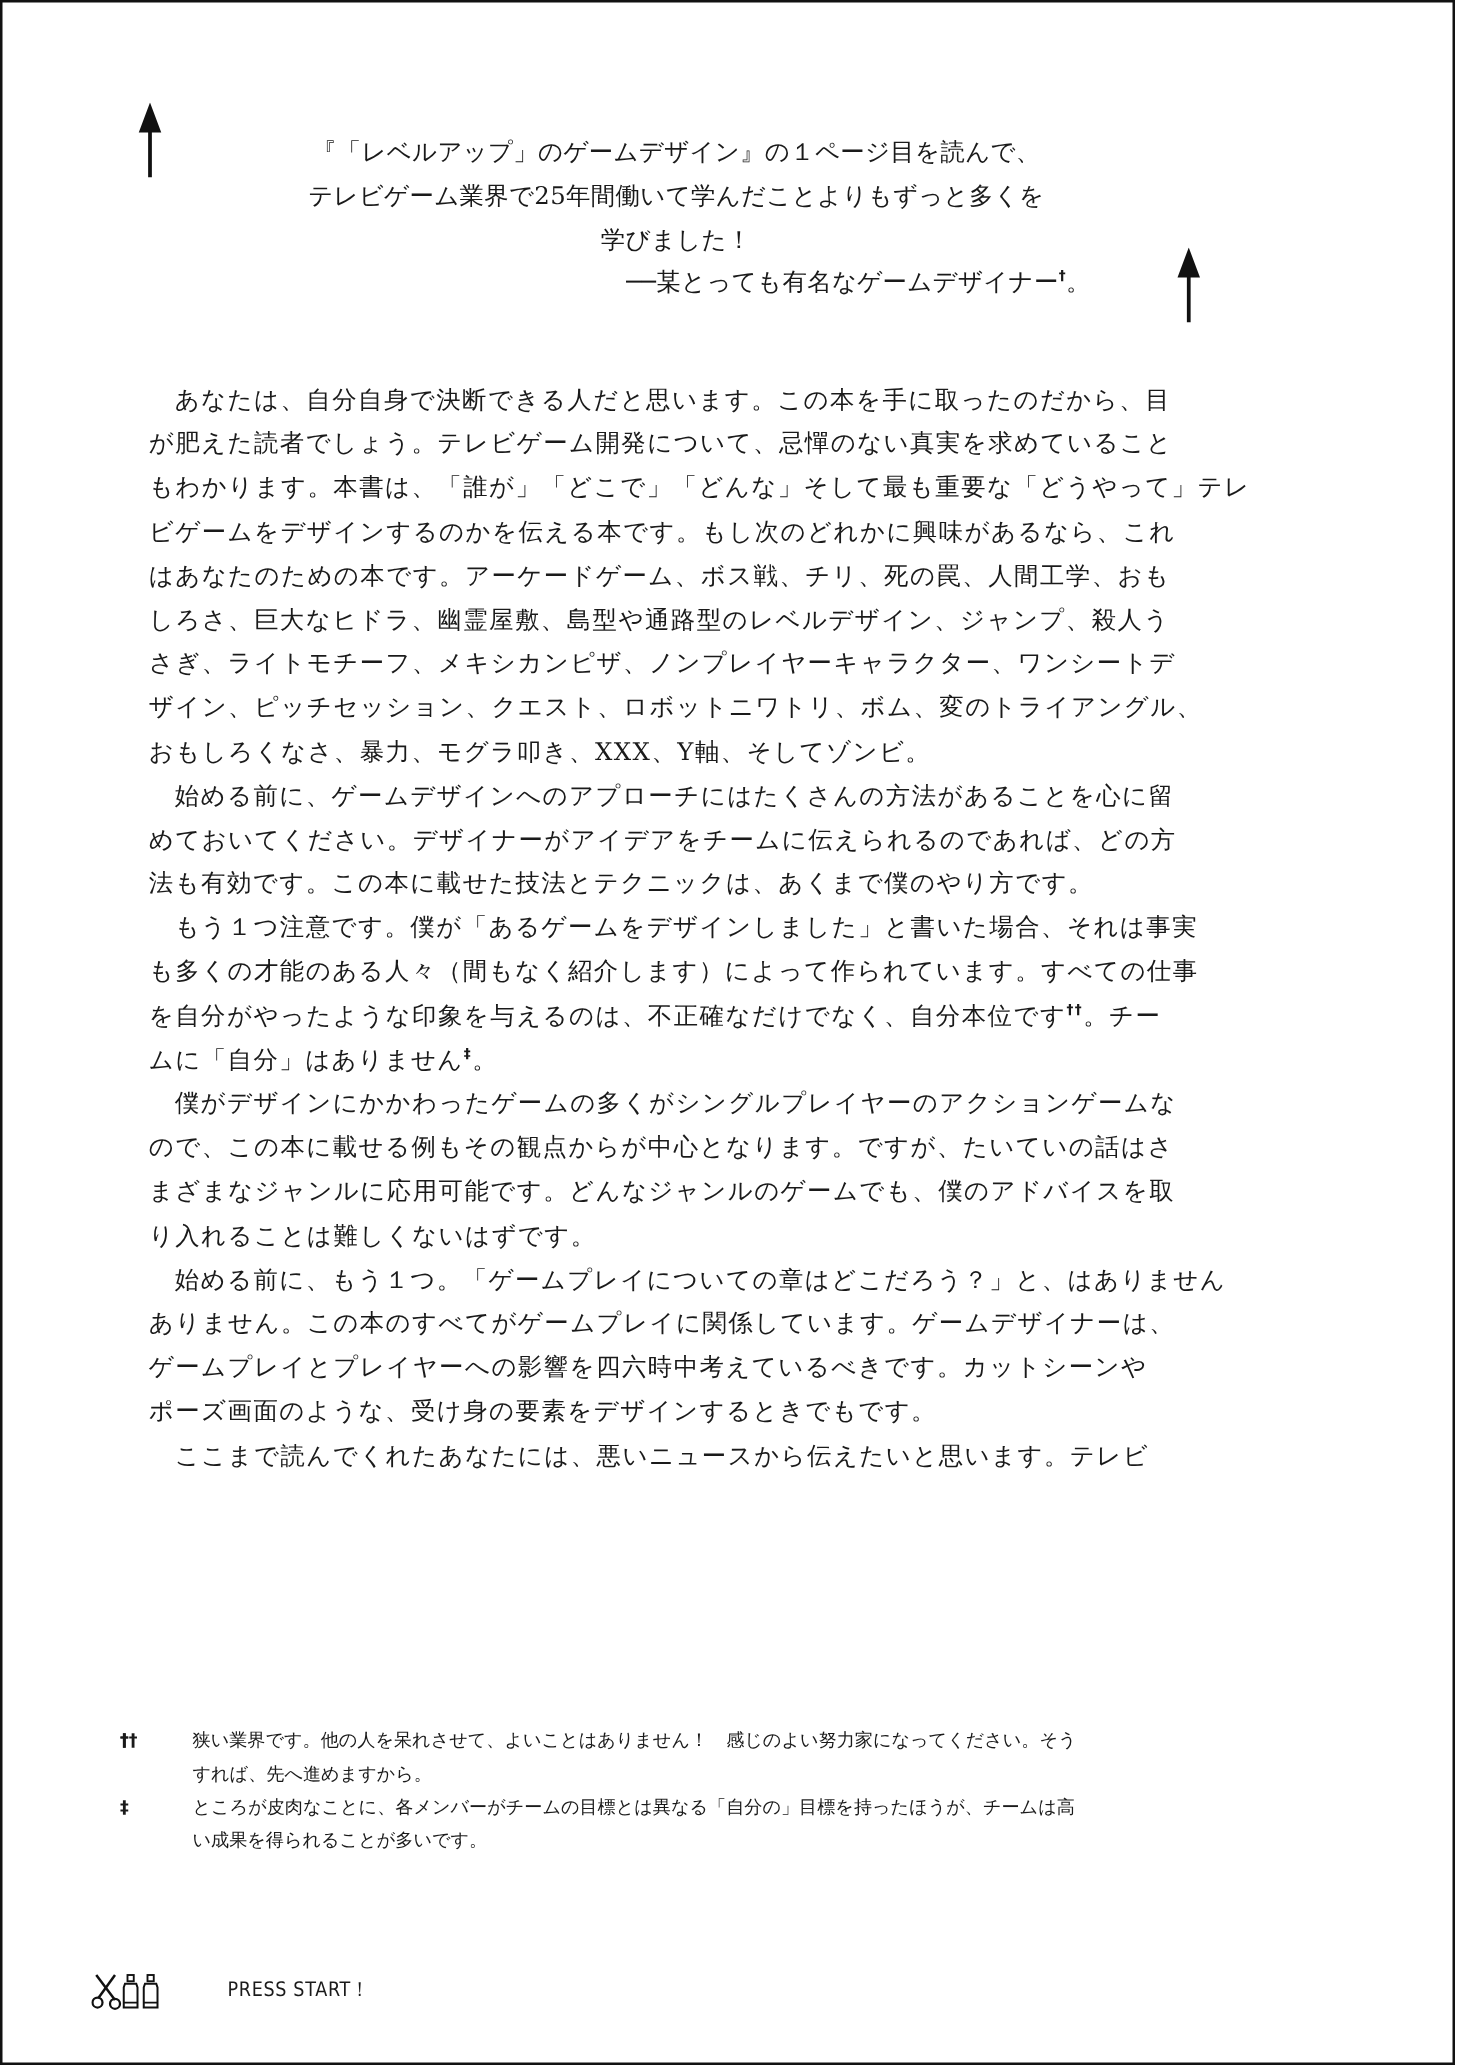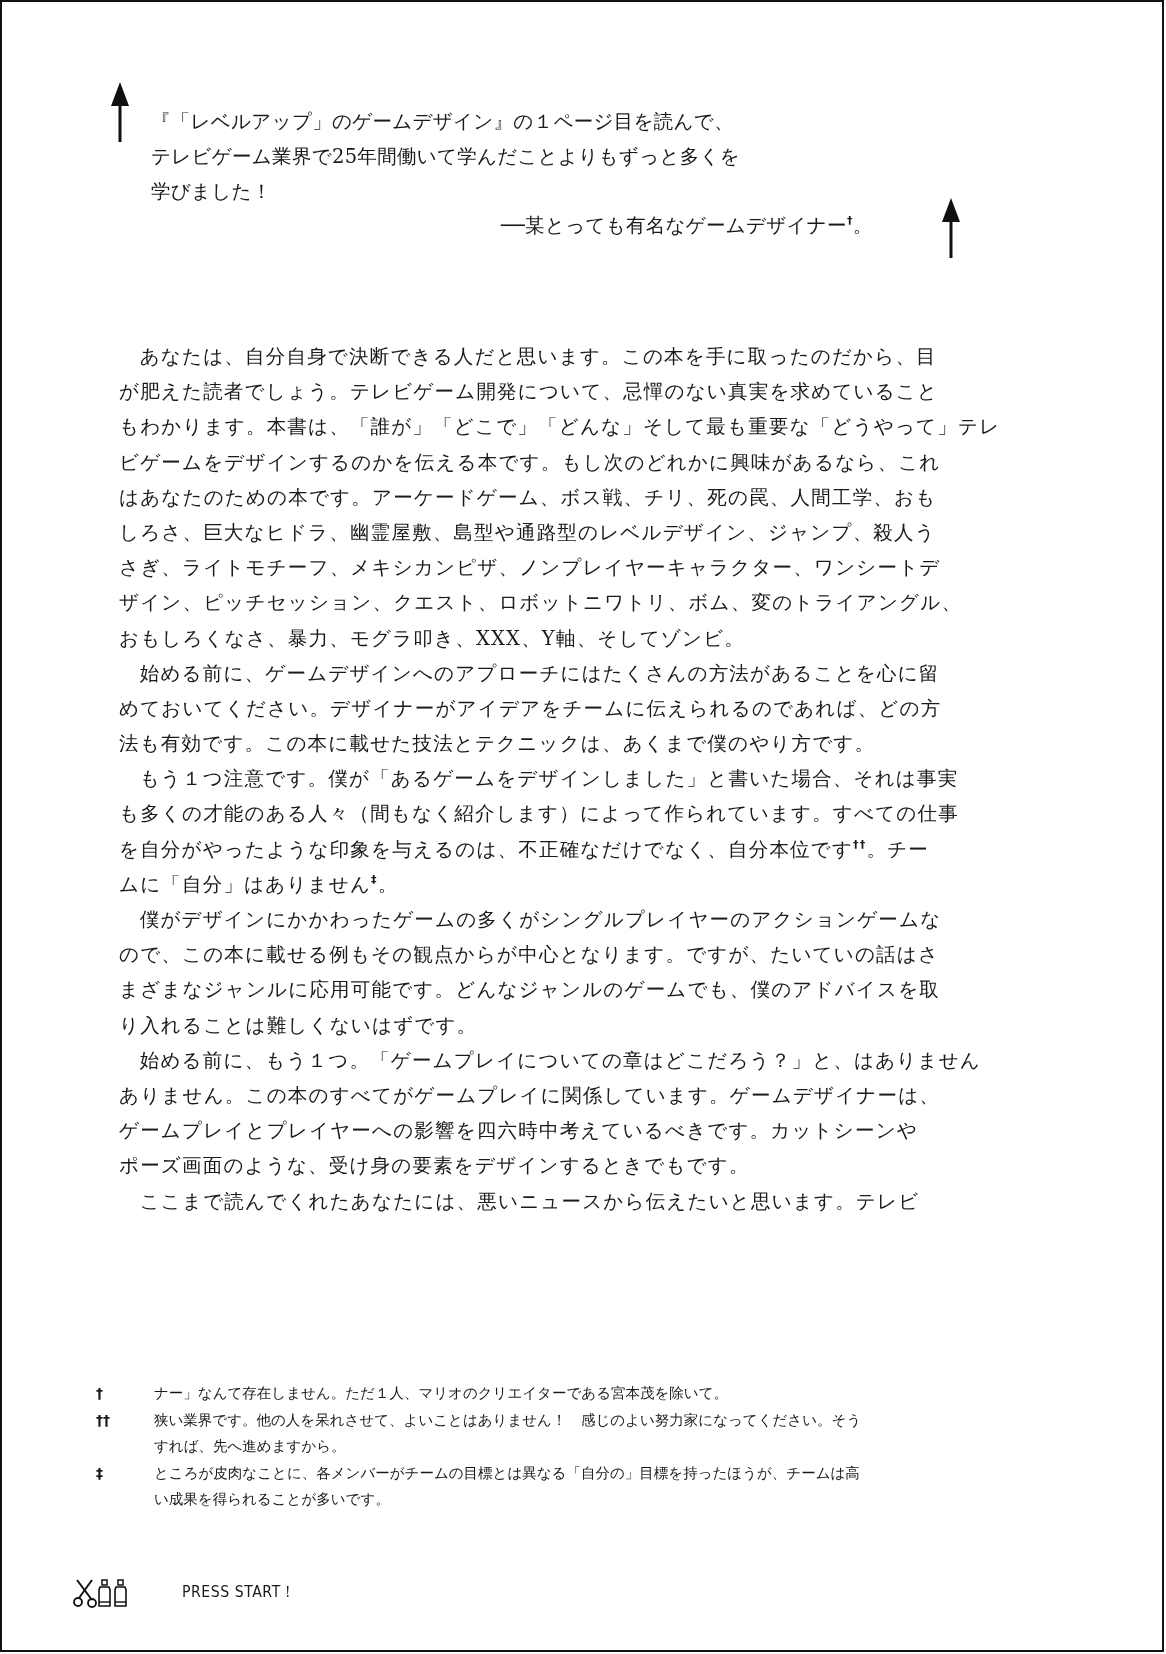--- a/index.html
+++ b/index.html
@@ -36,21 +36,21 @@
 
     .epigraph {
       position: absolute;
       left: 151px;
       top: 104px;
       width: 780px;
       font-size: 19.5px;
       line-height: 35px;
       letter-spacing: 0.3px;
     }
-    .epigraph p { margin: 0; white-space: nowrap; }
+    .epigraph p { margin: 0; white-space: nowrap; text-align: center; }
     .epigraph .attrib {
       position: absolute;
       left: 350px;
       top: 104px;
       white-space: nowrap;
     }
     sup.fn {
       font-family: "DejaVu Sans", sans-serif;
       font-size: 11px;
       font-weight: bold;
@@ -59,21 +59,20 @@
     }
 
     .body-text {
       position: absolute;
       left: 119px;
       top: 302px;
       width: 868px;
       font-size: 19.5px;
       line-height: 35.2px;
       letter-spacing: 1.2px;
-      margin-top: 37px;
     }
     .body-text .line {
       display: block;
       white-space: nowrap;
       height: 35.2px;
     }
 
     .footnotes {
       position: absolute;
       left: 92px;
@@ -163,21 +162,20 @@
   <span class="line">　始める前に、もう１つ。「ゲームプレイについての章はどこだろう？」と、はありません</span>
   <span class="line">ありません。この本のすべてがゲームプレイに関係しています。ゲームデザイナーは、</span>
   <span class="line">ゲームプレイとプレイヤーへの影響を四六時中考えているべきです。カットシーンや</span>
   <span class="line">ポーズ画面のような、受け身の要素をデザインするときでもです。</span>
   <span class="line">　ここまで読んでくれたあなたには、悪いニュースから伝えたいと思います。テレビ</span>
 </div>
 
 <div class="footnotes">
   <div class="fn-item">
     <span class="fn-mark">†</span>
-    <span class="fn-line">ナー」なんて存在しません。ただ１人、マリオのクリエイターである宮本茂を除いて。</span>
   </div>
   <div class="fn-item">
     <span class="fn-mark">††</span>
     <span class="fn-line">狭い業界です。他の人を呆れさせて、よいことはありません！　感じのよい努力家になってください。そう</span>
     <span class="fn-line">すれば、先へ進めますから。</span>
   </div>
   <div class="fn-item">
     <span class="fn-mark">‡</span>
     <span class="fn-line">ところが皮肉なことに、各メンバーがチームの目標とは異なる「自分の」目標を持ったほうが、チームは高</span>
     <span class="fn-line">い成果を得られることが多いです。</span>

